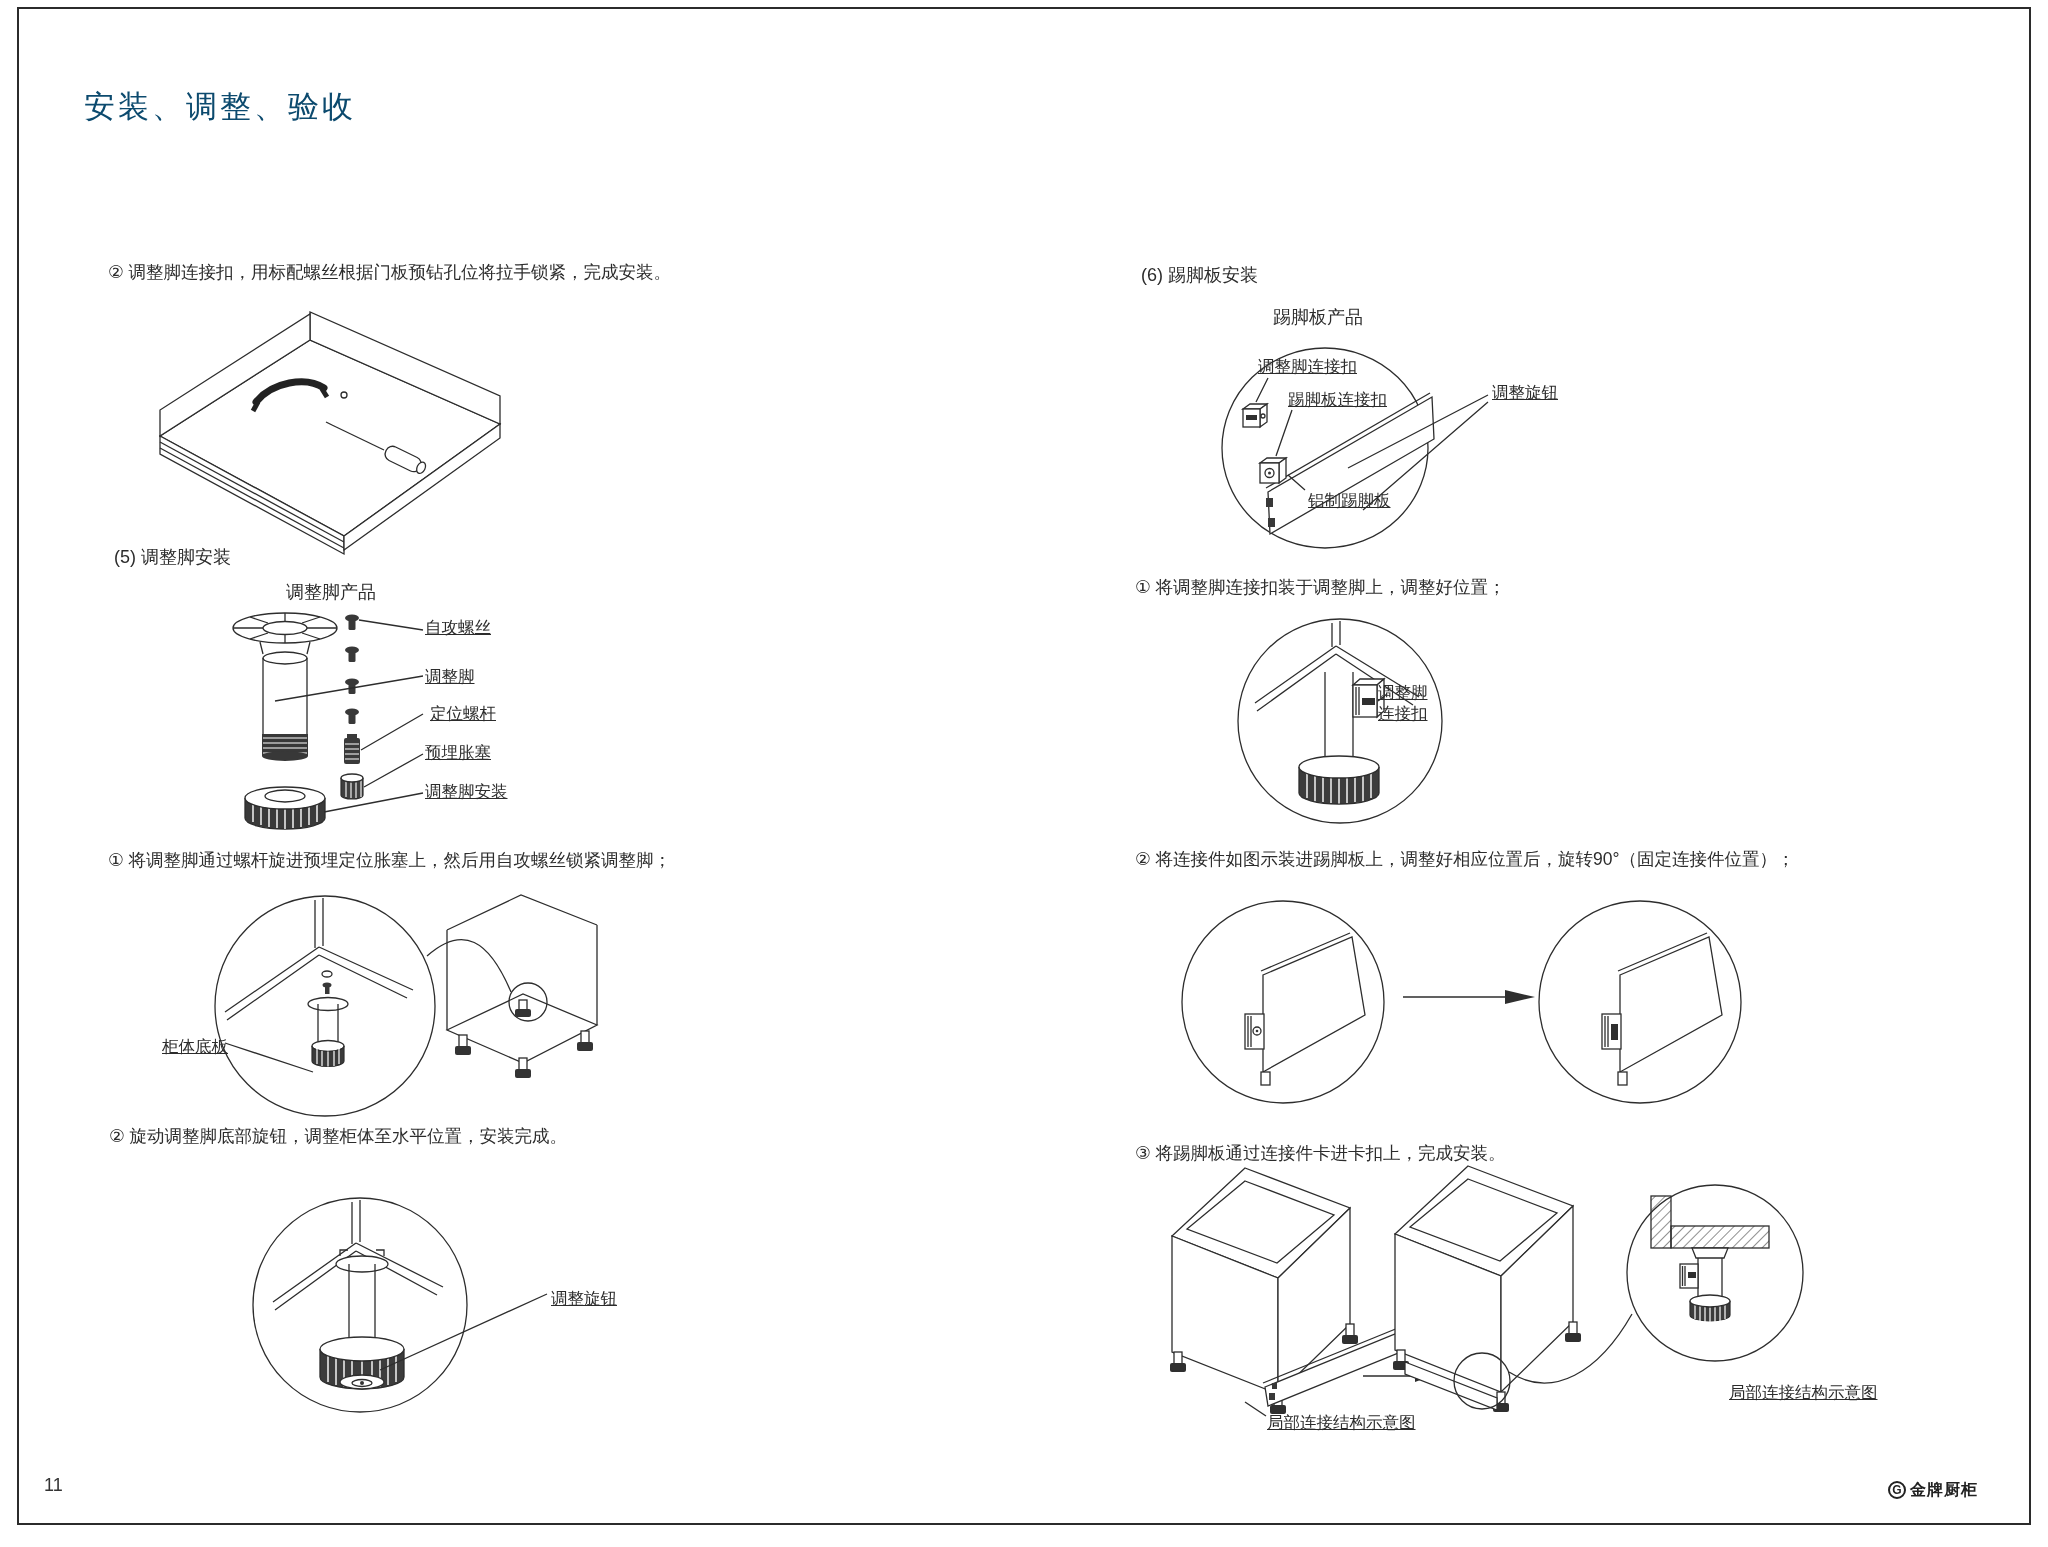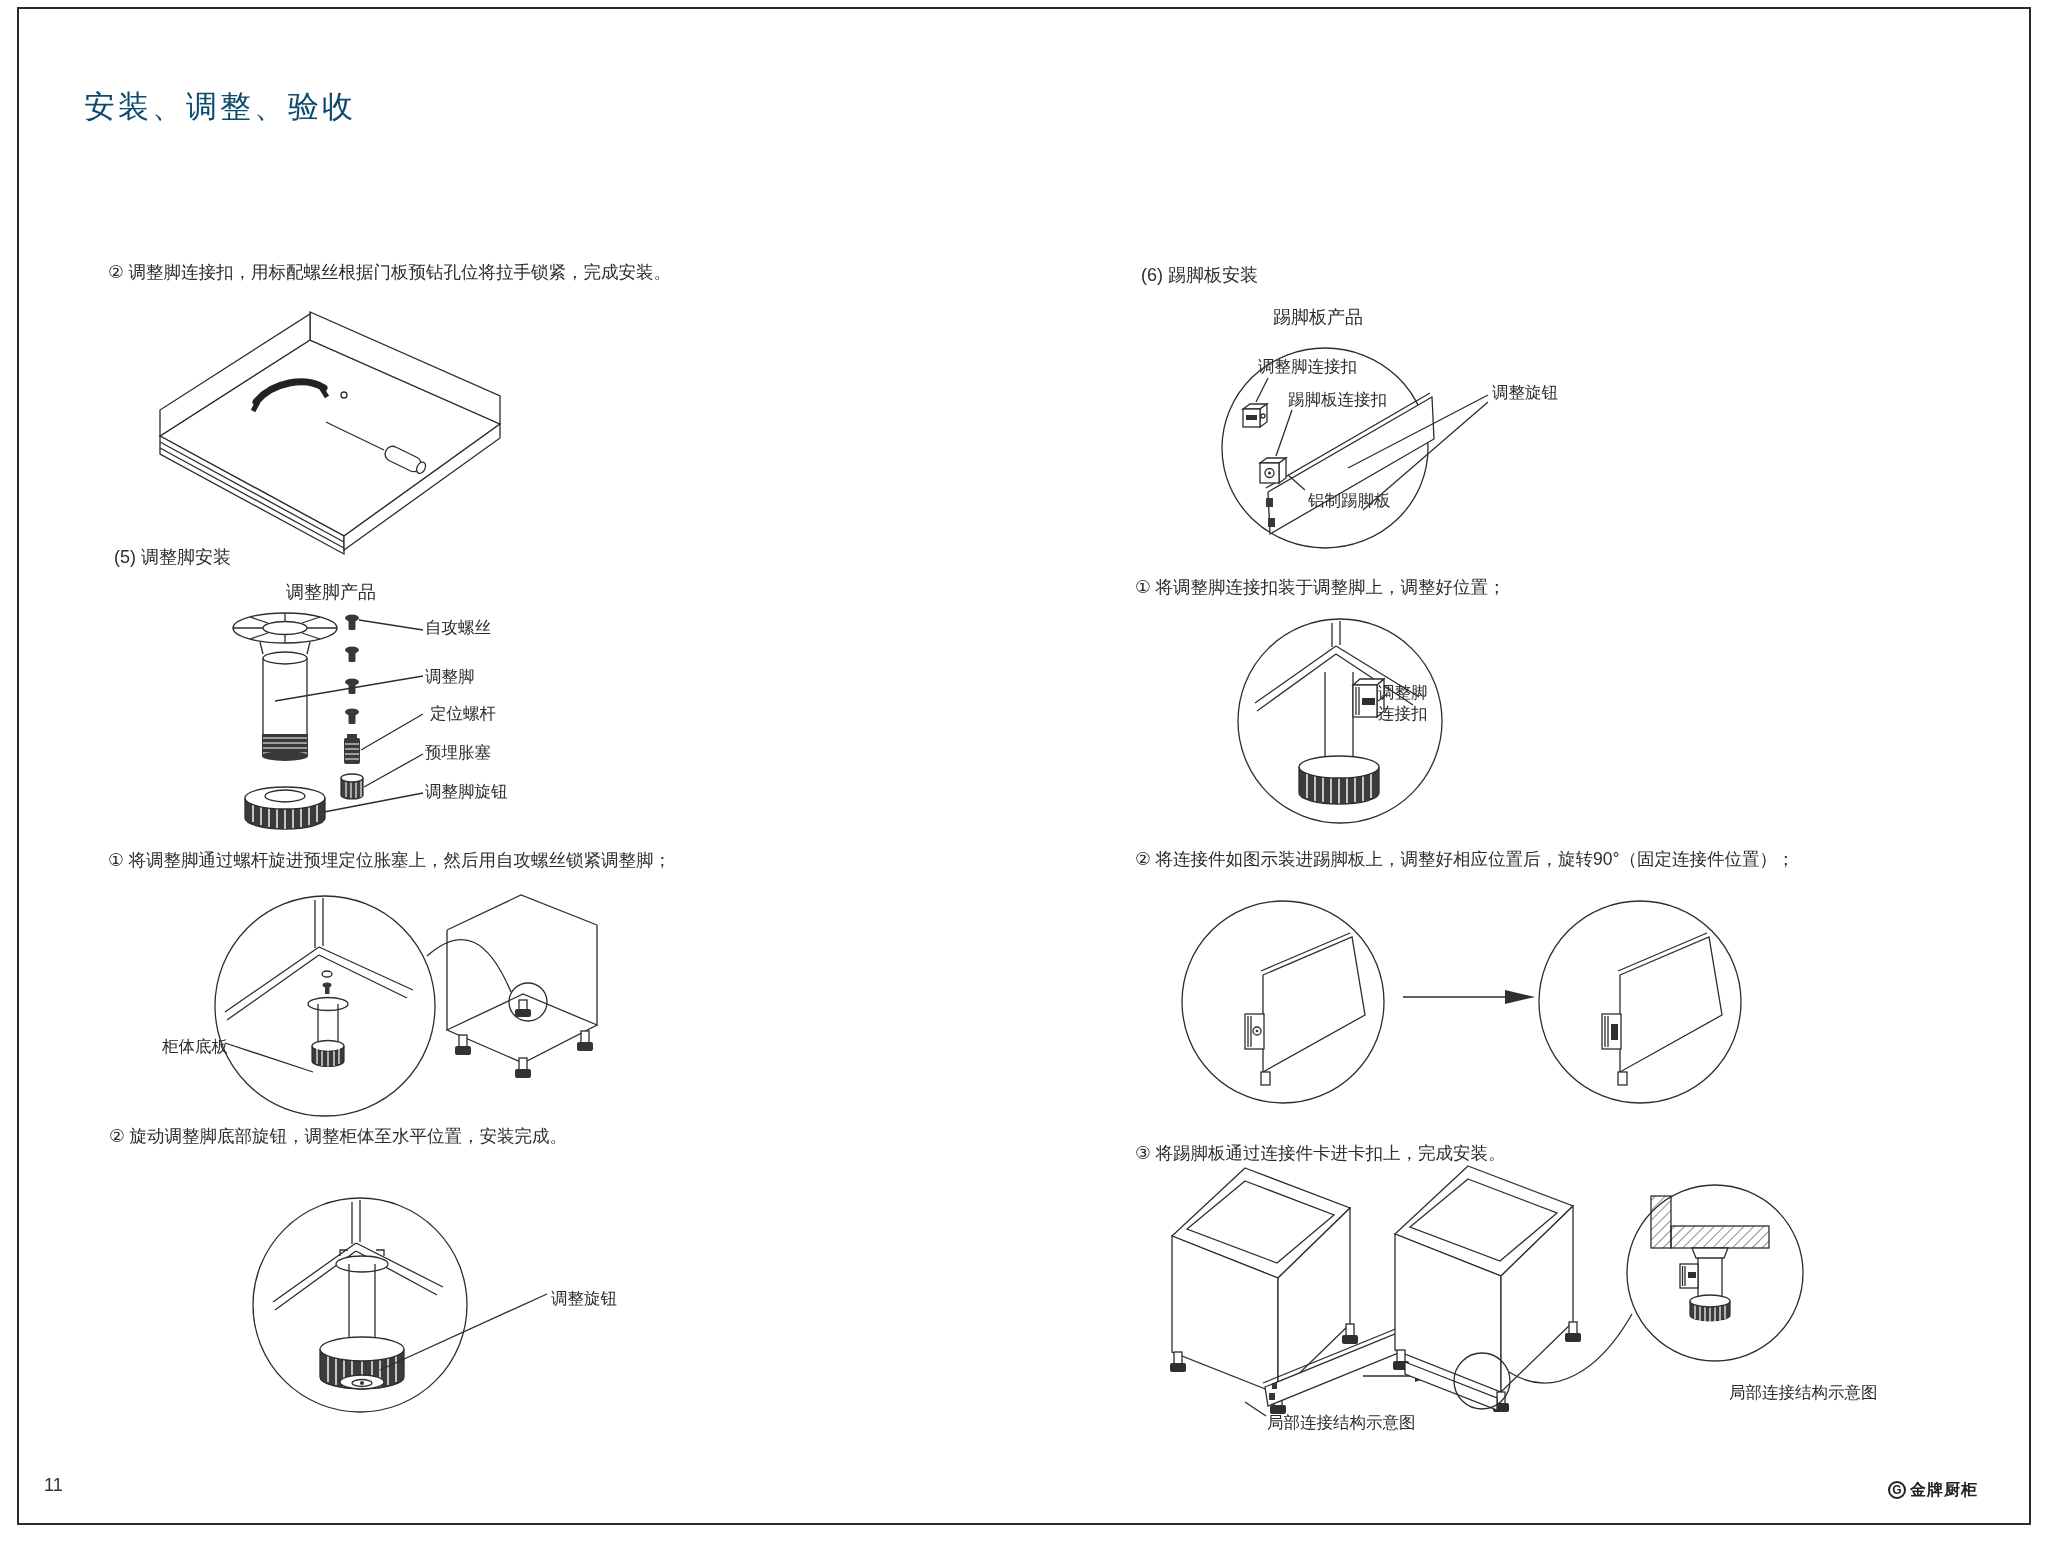--- a/index.html
+++ b/index.html
@@ -10,21 +10,21 @@
   }
   .frame{
     position:absolute;left:17px;top:7px;width:2010px;height:1514px;
     border:2px solid #2b2b2b;
   }
   .abs{position:absolute;white-space:nowrap;line-height:1.25;}
   .title{font-size:31px;letter-spacing:3px;color:#0c4a6e;font-weight:500;}
   .step{font-size:17.5px;color:#2c2c2c;}
   .heading{font-size:18px;color:#2c2c2c;}
   .ptitle{font-size:18px;color:#2c2c2c;}
-  .lbl{font-size:16.5px;color:#2c2c2c;}
+  .lbl{font-size:16.5px;color:#2c2c2c;text-decoration:underline;}
   .pagenum{font-size:18px;color:#333;}
   .brand{display:flex;align-items:center;gap:4px;}
   .brand-g{
     display:inline-flex;align-items:center;justify-content:center;
     width:18px;height:18px;border:2px solid #222;border-radius:50%;
     font-size:12px;font-weight:bold;color:#222;box-sizing:border-box;
   }
   .brand-txt{font-size:16px;font-weight:600;color:#222;letter-spacing:1px;}
   svg{position:absolute;overflow:visible;}
   .ln{stroke:#2d2d2d;fill:none;stroke-width:1.3;}
@@ -91,21 +91,21 @@
   <path stroke="#fff" stroke-width="1.1" fill="none" d="M115,138 H129 M115,143 H129 M115,148 H129 M115,153 H129"></path>
   <path d="M111,172 V189 A11,4 0 0 0 133,189 V172" fill="#3f3f3f" stroke="#2d2d2d" stroke-width="1.2"></path>
   <path stroke="#fff" stroke-width="1.1" fill="none" d="M116,174 V191 M121,175 V192 M126,175 V192 M131,174 V191"></path>
   <ellipse class="fw" cx="122" cy="172" rx="11" ry="4"></ellipse>
   <path class="ln" stroke-width="1" d="M129,14 L193,24 M45,95 L193,70 M131,144 L193,108 M134,181 L193,148 M94,206 L193,187"></path>
 </svg>
 <span class="abs lbl" style="left:425px;top:617px;">自攻螺丝</span>
 <span class="abs lbl" style="left:425px;top:666px;">调整脚</span>
 <span class="abs lbl" style="left:430px;top:703px;">定位螺杆</span>
 <span class="abs lbl" style="left:425px;top:742px;">预埋胀塞</span>
-<span class="abs lbl" style="left:425px;top:781px;">调整脚旋钮</span>
+<span class="abs lbl" style="left:425px;top:781px;">调整脚安装</span>
 
 <span class="abs step" style="left:108px;top:850px;">① 将调整脚通过螺杆旋进预埋定位胀塞上，然后用自攻螺丝锁紧调整脚；</span>
 
 <svg style="left:145px;top:888px;" width="508" height="242" viewBox="0 0 508 242">
   <circle class="ln" cx="180" cy="118" r="110"></circle>
   <path class="ln" d="M170,12 V60 M178,10 V58 M174,59 L80,124 M82,132 L174,67 M174,59 L268,102 M174,67 L262,110"></path>
   <ellipse class="ln" cx="182" cy="86" rx="5" ry="3"></ellipse>
   <ellipse cx="182" cy="97" rx="4.5" ry="2.5" fill="#383838"></ellipse>
     <rect x="180" y="98" width="4.5" height="8" fill="#383838"></rect>
   <ellipse class="fw" cx="183" cy="116" rx="20" ry="6.5"></ellipse>

